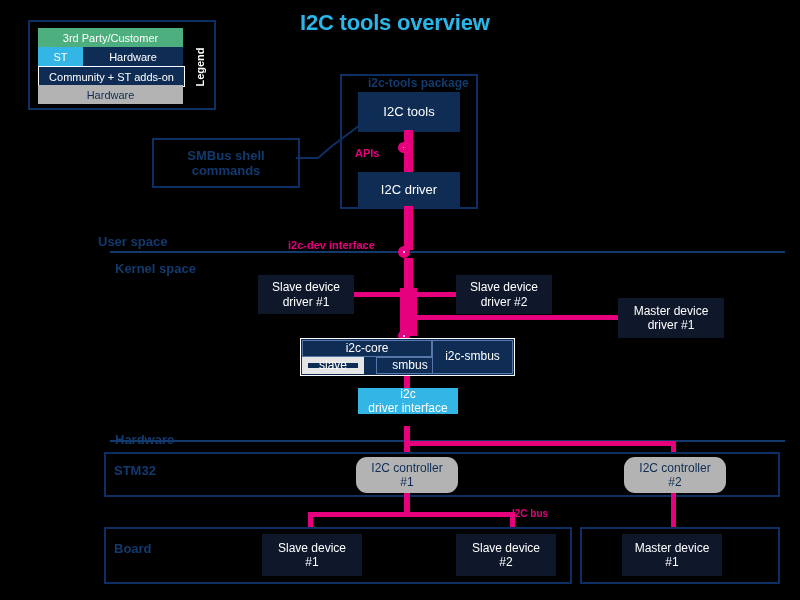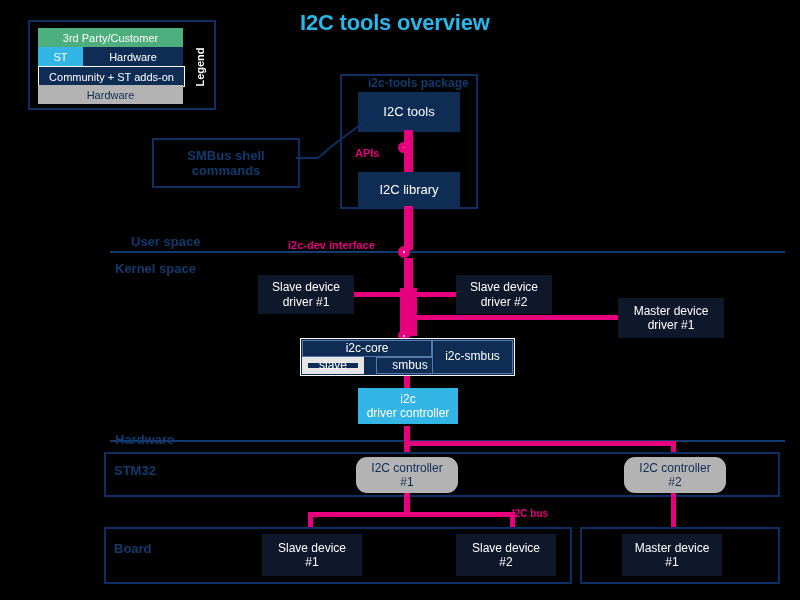--- a/index.html
+++ b/index.html
@@ -145,37 +145,37 @@
 
   <div class="abs outline-box" style="left:340px; top:74px; width:138px; height:135px;"></div>
   <div class="abs lbl-navy" style="left:348px; top:76px; font-size:12px;padding-left:20px;">i2c-tools package</div>
 
   <div class="abs navy-box" style="left:358px; top:92px; width:102px; height:40px;">I2C tools</div>
 
   <div class="abs pink" style="left:404px; top:130px; width:9px; height:46px;"></div>
   <div class="abs dot" style="left:398px; top:142px; width:11px; height:11px;"></div>
   <div class="abs lbl-pink" style="left:355px; top:147px;">APIs</div>
 
-  <div class="abs navy-box" style="left:358px; top:172px; width:102px; height:36px;">I2C library</div>
+  <div class="abs navy-box" style="left:358px; top:172px; width:102px; height:36px;">I2C driver</div>
 
   <div class="abs outline-box" style="left:152px; top:138px; width:148px; height:50px;">
     <div style="position:absolute; left:0; top:0; width:100%; height:100%; display:flex; flex-direction:column; align-items:center; justify-content:center;">
       <div class="lbl-navy">SMBus shell</div>
       <div class="lbl-navy">commands</div>
     </div>
   </div>
 
   <svg class="abs" style="left:296px; top:110px; width:80px; height:56px;">
     <polyline points="0,48 22,48 36,36 76,6" fill="none" stroke="#0D2F63" stroke-width="2"></polyline>
   </svg>
 
   <div class="abs pink" style="left:404px; top:206px; width:9px; height:44px;"></div>
 
   <div class="abs hline" style="left:110px; top:251px; width:675px;"></div>
-  <div class="abs lbl-navy" style="left:131px; top:234px;">User space</div>
+  <div class="abs lbl-navy" style="left:98px; top:234px;">User space</div>
   <div class="abs lbl-navy" style="left:115px; top:261px;">Kernel space</div>
   <div class="abs lbl-pink" style="left:288px; top:239px;">i2c-dev interface</div>
   <div class="abs dot" style="left:398px; top:246px; width:12px; height:12px;"></div>
 
   <div class="abs pink" style="left:404px; top:258px; width:9px; height:30px;"></div>
   <div class="abs pink" style="left:400px; top:288px; width:17px; height:48px;"></div>
 
   <div class="abs pink" style="left:352px; top:292px; width:52px; height:5px;"></div>
 
   <div class="abs pink" style="left:413px; top:292px; width:45px; height:5px;"></div>
@@ -207,24 +207,24 @@
 
   <div class="abs" style="left:300px; top:338px; width:215px; height:38px; border:1px solid #ffffff; background:#0E2C54;"></div>
 
   <div class="abs navy-box" style="left:302px; top:340px; width:130px; height:17px; border:1px solid #5577AA; font-size:12px;">i2c-core</div>
   <div class="abs navy-box" style="left:302px; top:357px; width:62px; height:17px; border:6px solid #e5e5e5; font-size:12px;">slave</div>
   <div class="abs navy-box" style="left:376px; top:357px; width:68px; height:17px; border:1px solid #5577AA; font-size:12px;">smbus</div>
   <div class="abs navy-box" style="left:432px; top:340px; width:81px; height:34px; border:1px solid #5577AA; font-size:12px;">i2c-smbus</div>
 
   <div class="abs pink" style="left:404px; top:376px; width:6px; height:12px;"></div>
 
-  <div class="abs cyan-box" style="left:358px; top:388px; width:100px; height:36px;">
+  <div class="abs cyan-box" style="left:358px; top:388px; width:100px; height:26px;">
     <div>
       <div>i2c</div>
-      <div>driver controller</div>
+      <div>driver interface</div>
     </div>
   </div>
 
   <div class="abs hline" style="left:110px; top:440px; width:675px;"></div>
   <div class="abs lbl-navy" style="left:115px; top:432px;">Hardware</div>
 
   <div class="abs pink" style="left:404px; top:426px; width:6px; height:34px;"></div>
   <div class="abs pink" style="left:404px; top:441px; width:272px; height:5px;"></div>
   <div class="abs pink" style="left:671px; top:441px; width:5px; height:22px;"></div>
 

